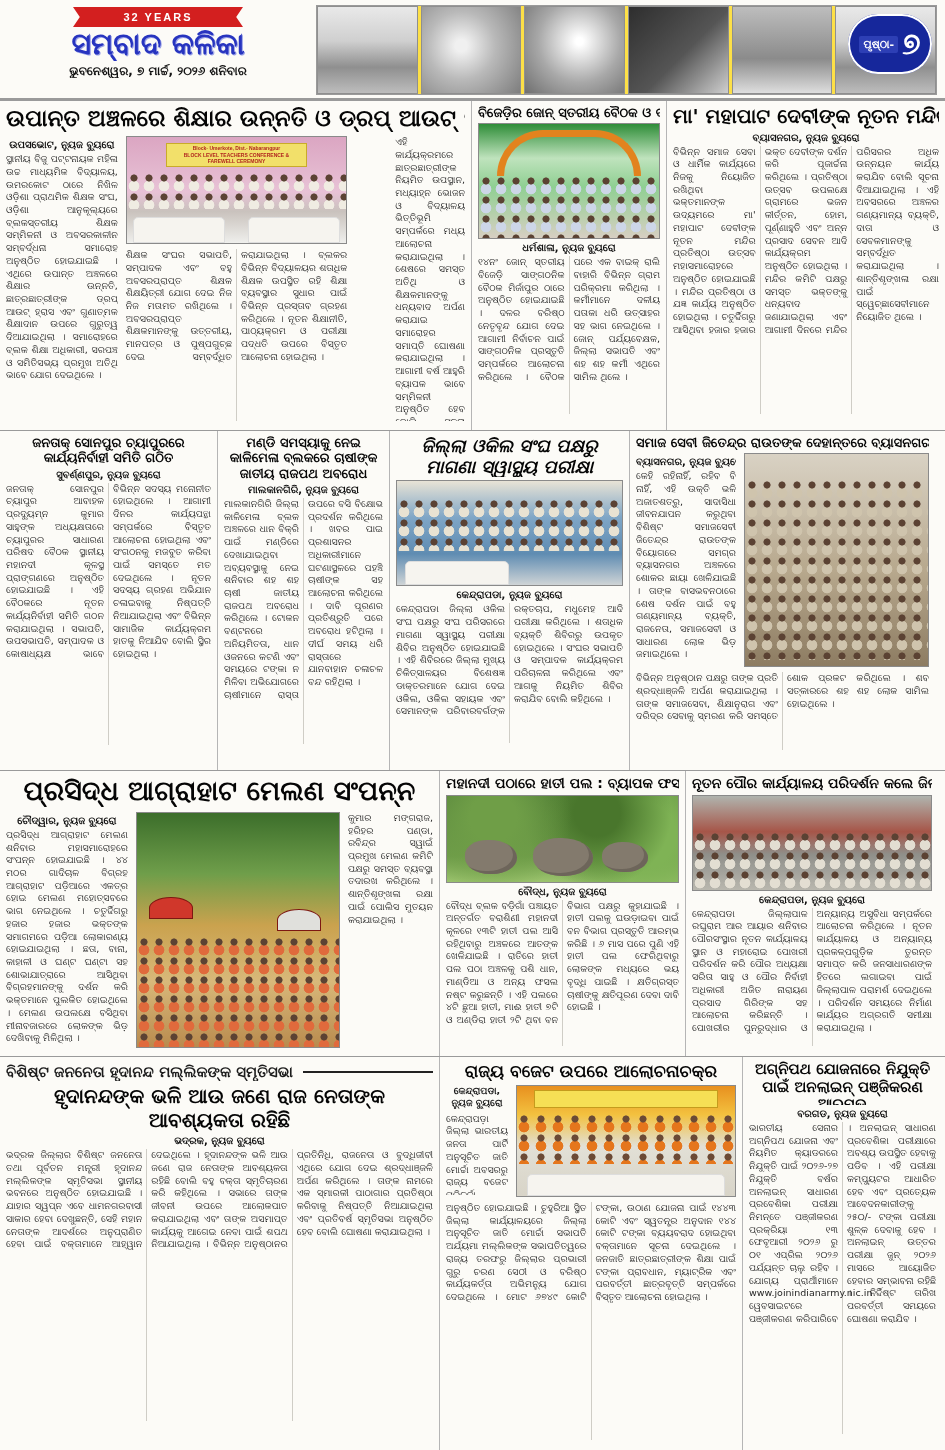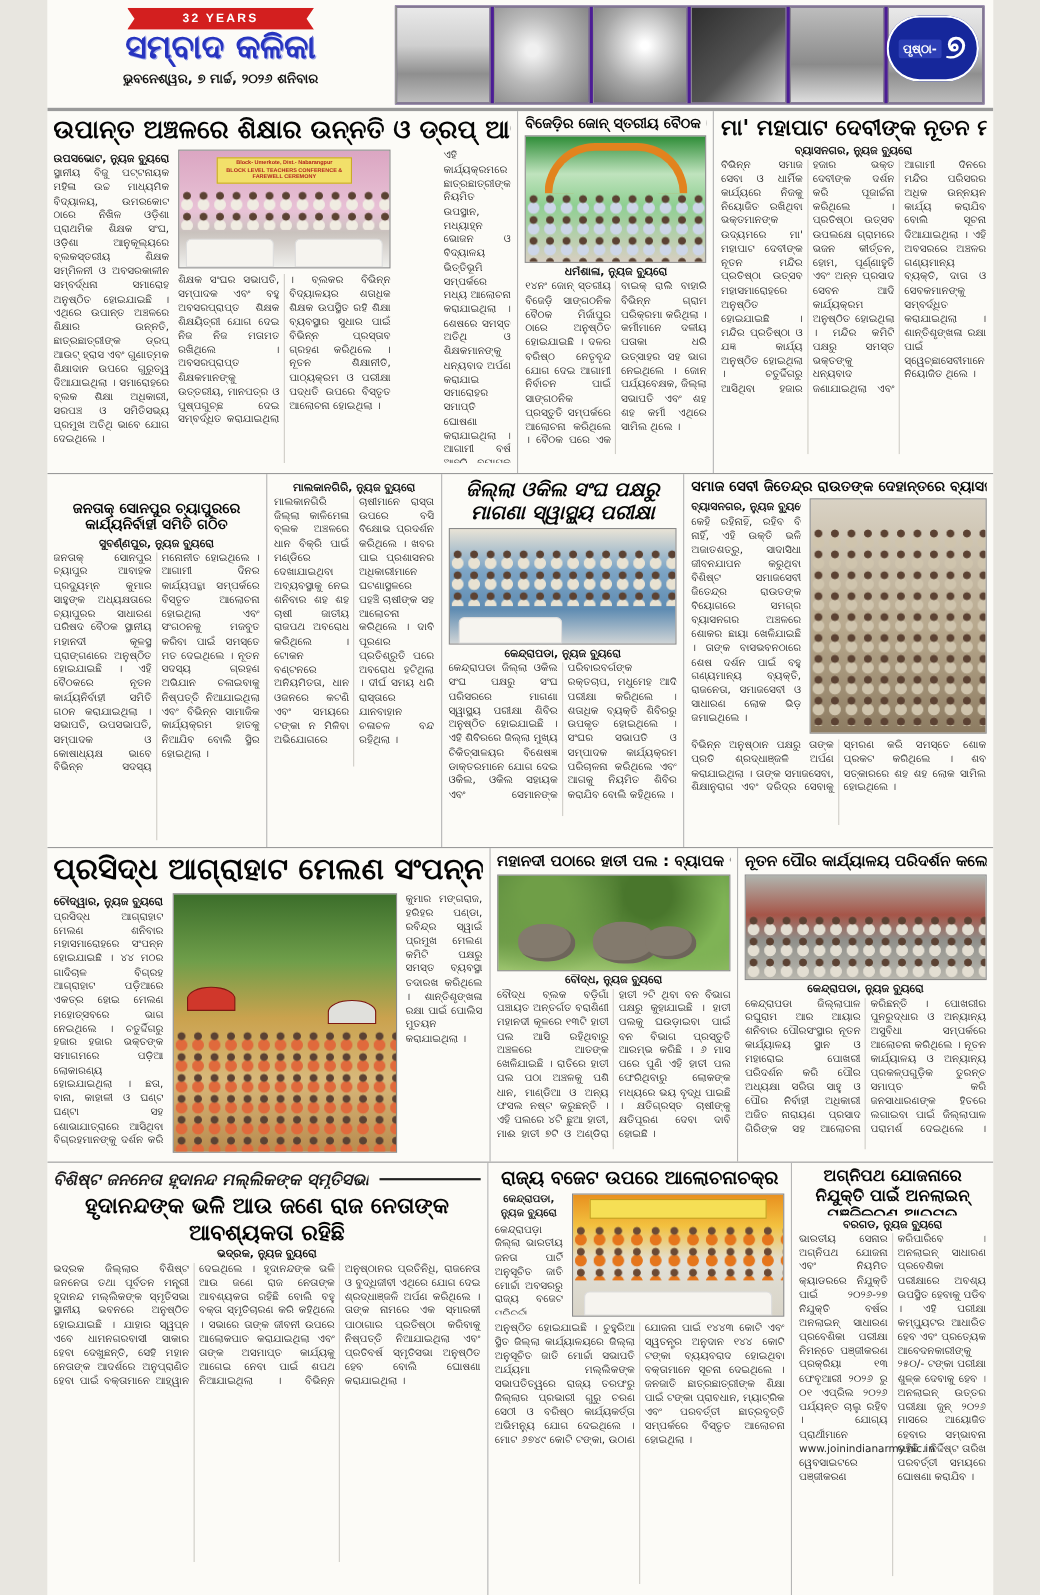--- a/index.html
+++ b/index.html
@@ -1,30 +1,30 @@
 <!DOCTYPE html>
 <html><head>
 <meta charset="utf-8">
 <style>
   html,body{margin:0;padding:0;background:#e8e6e0;}
-  #page{position:relative;width:860px;height:1450px;margin:0 auto;background:#fcfbf7;
+  #page{position:relative;width:945px;height:1450px;margin:0 auto;background:#fcfbf7;
         font-family:"DejaVu Sans",sans-serif;color:#1c1c1c;overflow:hidden;box-sizing:border-box;}
   *,*:before,*:after{box-sizing:border-box;}
 
   
   #masthead{display:flex;align-items:stretch;height:100px;padding:5px 8px 3px 8px;gap:8px;
             border-bottom:2px solid #9a9a9a;}
   .logo-block{width:300px;position:relative;padding-top:2px;text-align:center;}
   .ribbon{position:relative;margin:0 auto;width:170px;height:20px;background:#d31f1f;color:#fff;
           font:bold 11px/20px "Liberation Sans",sans-serif;letter-spacing:2px;
           clip-path:polygon(0 0,100% 0,96% 50%,100% 100%,0 100%,4% 50%);}
   .logo-text{font-size:30px;font-weight:bold;color:#2734bf;line-height:34px;
              text-shadow:1px 1px 0 #9aa2e8;white-space:nowrap;overflow:hidden;}
   .dateline{font-size:12px;font-weight:bold;color:#111;margin-top:3px;white-space:nowrap;overflow:hidden;}
-  .photo-strip{flex:1;display:flex;gap:3px;border:1px solid #9a9a9a;background:#4c1d95;
+  .photo-strip{flex:1;display:flex;gap:3px;border:1px solid #9a9a9a;background:#fde047;
                padding:0;position:relative;align-items:stretch;}
   .strip-ph{flex:1;border:1px solid #8f8f8f;filter:grayscale(1);}
   .g1{background:linear-gradient(180deg,#e9e9e9 0%,#cfcfcf 40%,#8f8f8f 70%,#bdbdbd 100%);}
   .g2{background:radial-gradient(circle at 40% 45%,#f0f0f0 8%,#b9b9b9 45%,#7e7e7e 100%);}
   .g3{background:linear-gradient(135deg,#2e2e2e 0%,#555 55%,#cfcfcf 100%);}
   .g4{background:radial-gradient(circle at 55% 40%,#fff 5%,#a8a8a8 55%,#6f6f6f 100%);}
   .g5{background:linear-gradient(180deg,#bdbdbd 0%,#8b8b8b 60%,#dedede 100%);}
   .page-badge{position:absolute;right:4px;top:8px;width:84px;height:60px;background:#16279b;
               border-radius:30px;display:flex;align-items:center;justify-content:center;gap:4px;
               box-shadow:0 0 0 2px #fff inset;}
@@ -69,21 +69,21 @@
                      linear-gradient(180deg,#54813a 0%,#6e9c49 70%,#9cc46e 100%);}
   .ele{position:absolute;background:#837a6d;border-radius:45% 55% 50% 50%;box-shadow:inset -4px -3px 0 #6d655a;}
   .ph-coll{background:linear-gradient(180deg,#b0b4ae 0%,#a65548 38%,#8f8f8a 62%,#b9b7ae 100%);}
   .ph-budget{background:linear-gradient(180deg,#e8901f 0%,#f3c13f 26%,#e2e0d6 55%,#d8d4c8 100%);}
   .ph-budget .bn{position:absolute;top:4px;left:8%;width:84%;height:18px;background:#f6df55;
                  border:1px solid #c59b1d;}
   .scarves{position:absolute;left:0;right:0;
            background-image:radial-gradient(circle at 7px 5px,#6b4a35 3.2px,transparent 3.9px),
                             radial-gradient(circle at 7px 13px,#e5761c 5px,transparent 5.7px);
            background-size:17px 19px;}
-  .kickrow{display:flex;align-items:center;gap:10px;margin:2px 0 4px 0;font-style:italic;}
+  .kickrow{display:flex;align-items:center;gap:10px;margin:2px 0 4px 0;}
   .kick{font-weight:bold;font-size:15px;white-space:nowrap;overflow:hidden;}
   .kickline{flex:1;height:2px;background:#222;}
   .stackby{font-weight:bold;font-size:9.5px;text-align:center;line-height:1.3;margin-bottom:3px;}
 </style>
 </head>
 <body>
 
 <div id="page">
 
   <div id="masthead">
@@ -149,26 +149,27 @@
     <div class="art" style="width:278px;">
       <div class="hl one" style="font-size:20px;">ମା' ମହାପାଟ ଦେବୀଙ୍କ ନୂତନ ମନ୍ଦିର ପ୍ରତିଷ୍ଠା</div>
       <div class="byline">ବ୍ୟାସନଗର, ନ୍ୟୁଜ ବ୍ୟୁରୋ</div>
       <div class="bodytx c3" style="height:268px;">ବିଭିନ୍ନ ସମାଜ ସେବା ଓ ଧାର୍ମିକ କାର୍ଯ୍ୟରେ ନିଜକୁ ନିୟୋଜିତ ରଖିଥିବା ଭକ୍ତମାନଙ୍କ ଉଦ୍ୟମରେ ମା' ମହାପାଟ ଦେବୀଙ୍କ ନୂତନ ମନ୍ଦିର ପ୍ରତିଷ୍ଠା ଉତ୍ସବ ମହାସମାରୋହରେ ଅନୁଷ୍ଠିତ ହୋଇଯାଇଛି । ମନ୍ଦିର ପ୍ରତିଷ୍ଠା ଓ ଯଜ୍ଞ କାର୍ଯ୍ୟ ଅନୁଷ୍ଠିତ ହୋଇଥିଲା । ଚତୁର୍ଦ୍ଦିଗରୁ ଆସିଥିବା ହଜାର ହଜାର ଭକ୍ତ ଦେବୀଙ୍କ ଦର୍ଶନ କରି ପୂଜାର୍ଚ୍ଚନା କରିଥିଲେ । ପ୍ରତିଷ୍ଠା ଉତ୍ସବ ଉପଲକ୍ଷେ ଗ୍ରାମରେ ଭଜନ କୀର୍ତ୍ତନ, ହୋମ, ପୂର୍ଣ୍ଣାହୁତି ଏବଂ ଅନ୍ନ ପ୍ରସାଦ ସେବନ ଆଦି କାର୍ଯ୍ୟକ୍ରମ ଅନୁଷ୍ଠିତ ହୋଇଥିଲା । ମନ୍ଦିର କମିଟି ପକ୍ଷରୁ ସମସ୍ତ ଭକ୍ତଙ୍କୁ ଧନ୍ୟବାଦ ଜଣାଯାଇଥିଲା ଏବଂ ଆଗାମୀ ଦିନରେ ମନ୍ଦିର ପରିସରର ଅଧିକ ଉନ୍ନୟନ କାର୍ଯ୍ୟ କରାଯିବ ବୋଲି ସୂଚନା ଦିଆଯାଇଥିଲା । ଏହି ଅବସରରେ ଅଞ୍ଚଳର ଗଣ୍ୟମାନ୍ୟ ବ୍ୟକ୍ତି, ଦାତା ଓ ସେବକମାନଙ୍କୁ ସମ୍ବର୍ଦ୍ଧିତ କରାଯାଇଥିଲା । ଶାନ୍ତିଶୃଙ୍ଖଳା ରକ୍ଷା ପାଇଁ ସ୍ୱେଚ୍ଛାସେବୀମାନେ ନିୟୋଜିତ ଥିଲେ ।</div>
     </div>
   </div>
 
   <div class="row" style="height:340px;">
 
     <div class="art" style="width:218px;">
-      <div class="hl" style="font-size:13px;max-height:36px;margin-top:20px;">ଜନତାକ୍ ସୋନପୁର ଚ୍ୟାପୁରରେ କାର୍ଯ୍ୟନିର୍ବାହୀ ସମିତି ଗଠିତ</div>
+      <div class="hl" style="font-size:13px;max-height:36px;">ଜନତାକ୍ ସୋନପୁର ଚ୍ୟାପୁରରେ କାର୍ଯ୍ୟନିର୍ବାହୀ ସମିତି ଗଠିତ</div>
       <div class="byline">ସୁବର୍ଣ୍ଣପୁର, ନ୍ୟୁଜ ବ୍ୟୁରୋ</div>
       <div class="bodytx c2" style="height:262px;">ଜନତାକ୍ ସୋନପୁର ଚ୍ୟାପୁର ଆବାହକ ପ୍ରଦ୍ୟୁମ୍ନ କୁମାର ସାହୁଙ୍କ ଅଧ୍ୟକ୍ଷତାରେ ଚ୍ୟାପୁରର ସାଧାରଣ ପରିଷଦ ବୈଠକ ସ୍ଥାନୀୟ ମହାନଦୀ କୂଳସ୍ଥ ପ୍ରାଙ୍ଗଣରେ ଅନୁଷ୍ଠିତ ହୋଇଯାଇଛି । ଏହି ବୈଠକରେ ନୂତନ କାର୍ଯ୍ୟନିର୍ବାହୀ ସମିତି ଗଠନ କରାଯାଇଥିଲା । ସଭାପତି, ଉପସଭାପତି, ସମ୍ପାଦକ ଓ କୋଷାଧ୍ୟକ୍ଷ ଭାବେ ବିଭିନ୍ନ ସଦସ୍ୟ ମନୋନୀତ ହୋଇଥିଲେ । ଆଗାମୀ ଦିନର କାର୍ଯ୍ୟପନ୍ଥା ସମ୍ପର୍କରେ ବିସ୍ତୃତ ଆଲୋଚନା ହୋଇଥିଲା ଏବଂ ସଂଗଠନକୁ ମଜବୁତ କରିବା ପାଇଁ ସମସ୍ତେ ମତ ଦେଇଥିଲେ । ନୂତନ ସଦସ୍ୟ ଗ୍ରହଣ ଅଭିଯାନ ଚଳାଇବାକୁ ନିଷ୍ପତ୍ତି ନିଆଯାଇଥିଲା ଏବଂ ବିଭିନ୍ନ ସାମାଜିକ କାର୍ଯ୍ୟକ୍ରମ ହାତକୁ ନିଆଯିବ ବୋଲି ସ୍ଥିର ହୋଇଥିଲା ।</div>
     </div>
 
     <div class="art" style="width:172px;">
+      <div class="hl" style="font-size:13px;max-height:52px;">ମଣ୍ଡି ସମସ୍ୟାକୁ ନେଇ କାଳିମେଳା ବ୍ଲକରେ ଚାଷୀଙ୍କ ଜାତୀୟ ରାଜପଥ ଅବରୋଧ</div>
       <div class="byline">ମାଲକାନଗିରି, ନ୍ୟୁଜ ବ୍ୟୁରୋ</div>
       <div class="bodytx c2" style="height:246px;">ମାଲକାନଗିରି ଜିଲ୍ଲା କାଳିମେଳା ବ୍ଲକ ଅଞ୍ଚଳରେ ଧାନ ବିକ୍ରି ପାଇଁ ମଣ୍ଡିରେ ଦେଖାଯାଇଥିବା ଅବ୍ୟବସ୍ଥାକୁ ନେଇ ଶନିବାର ଶହ ଶହ ଚାଷୀ ଜାତୀୟ ରାଜପଥ ଅବରୋଧ କରିଥିଲେ । ଟୋକନ ବଣ୍ଟନରେ ଅନିୟମିତତା, ଧାନ ଓଜନରେ କଟଣି ଏବଂ ସମୟରେ ଟଙ୍କା ନ ମିଳିବା ଅଭିଯୋଗରେ ଚାଷୀମାନେ ରାସ୍ତା ଉପରେ ବସି ବିକ୍ଷୋଭ ପ୍ରଦର୍ଶନ କରିଥିଲେ । ଖବର ପାଇ ପ୍ରଶାସନର ଅଧିକାରୀମାନେ ଘଟଣାସ୍ଥଳରେ ପହଞ୍ଚି ଚାଷୀଙ୍କ ସହ ଆଲୋଚନା କରିଥିଲେ । ଦାବି ପୂରଣର ପ୍ରତିଶ୍ରୁତି ପରେ ଅବରୋଧ ହଟିଥିଲା । ଦୀର୍ଘ ସମୟ ଧରି ରାସ୍ତାରେ ଯାନବାହାନ ଚଳାଚଳ ବନ୍ଦ ରହିଥିଲା ।</div>
     </div>
 
     <div class="art" style="width:240px;">
       <div class="hl" style="font-size:18px;max-height:46px;font-style:italic;">ଜିଲ୍ଲା ଓକିଲ ସଂଘ ପକ୍ଷରୁ ମାଗଣା ସ୍ୱାସ୍ଥ୍ୟ ପରୀକ୍ଷା</div>
       <div class="photo ph-health" style="width:100%;height:106px;margin-top:3px;">
         <div class="crowd" style="--shirt:#e8e2d2;top:18px;height:52px;"></div>
         <div class="tbl" style="left:8px;bottom:0;width:46%;height:24px;"></div>
       </div>

